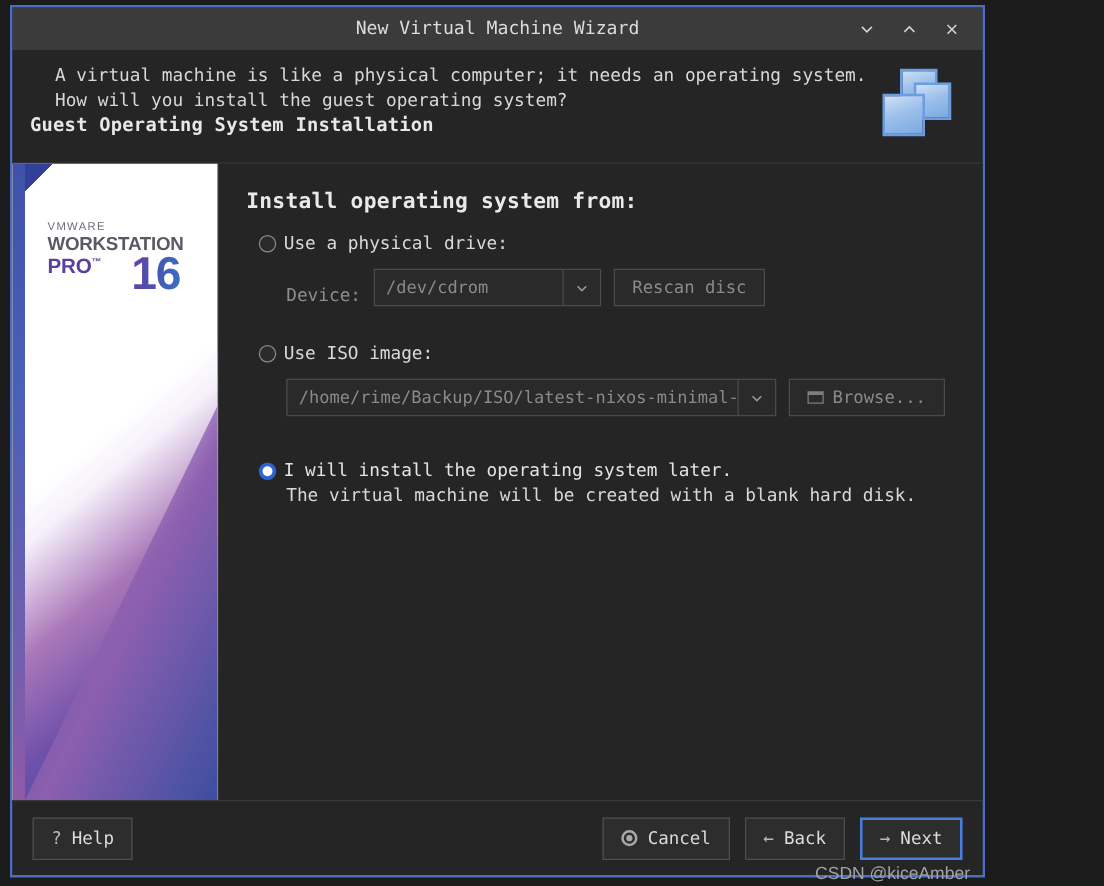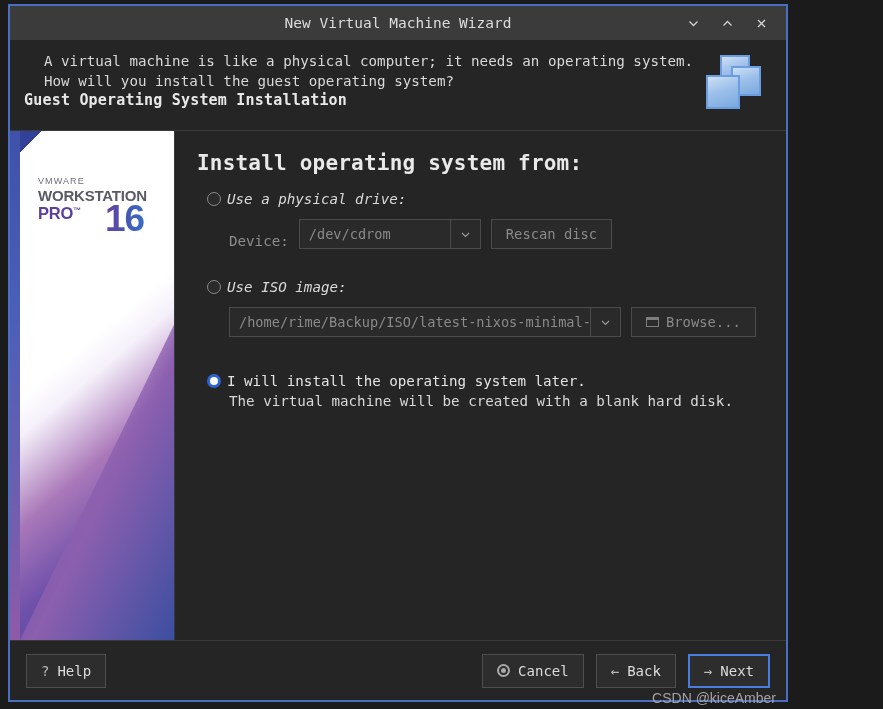--- a/index.html
+++ b/index.html
@@ -205,21 +205,21 @@
 
   
   #main {
     flex: 1;
     min-width: 0;
     background: #252525;
     padding: 20px 18px 0 22px;
     border-left: 1px solid #3a3a3a;
   }
   #main-title {
-    font-size: 21px;
+    font-size: 17px;
     font-weight: bold;
     color: #e9e9e9;
     margin-bottom: 16px;
     letter-spacing: .2px;
   }
 
   .opt-group { margin-left: 10px; }
   .opt-row {
     display: flex;
     align-items: center;
@@ -246,21 +246,21 @@
     left: 50%; top: 50%;
     width: 5px; height: 5px;
     margin: -2.5px 0 0 -2.5px;
     border-radius: 50%;
     background: #ffffff;
   }
   .opt-label {
     font-size: 14.2px;
     color: #e4e4e4;
   }
-  .opt-label.dim { color: #d9d9d9; font-style: italic; }
+  .opt-label.dim { color: #d9d9d9; }
 
   .sub-row {
     display: flex;
     align-items: flex-end;
     margin-top: 12px;
     margin-left: 22px;
     gap: 10px;
   }
   .sub-label {
     font-size: 14.2px;

